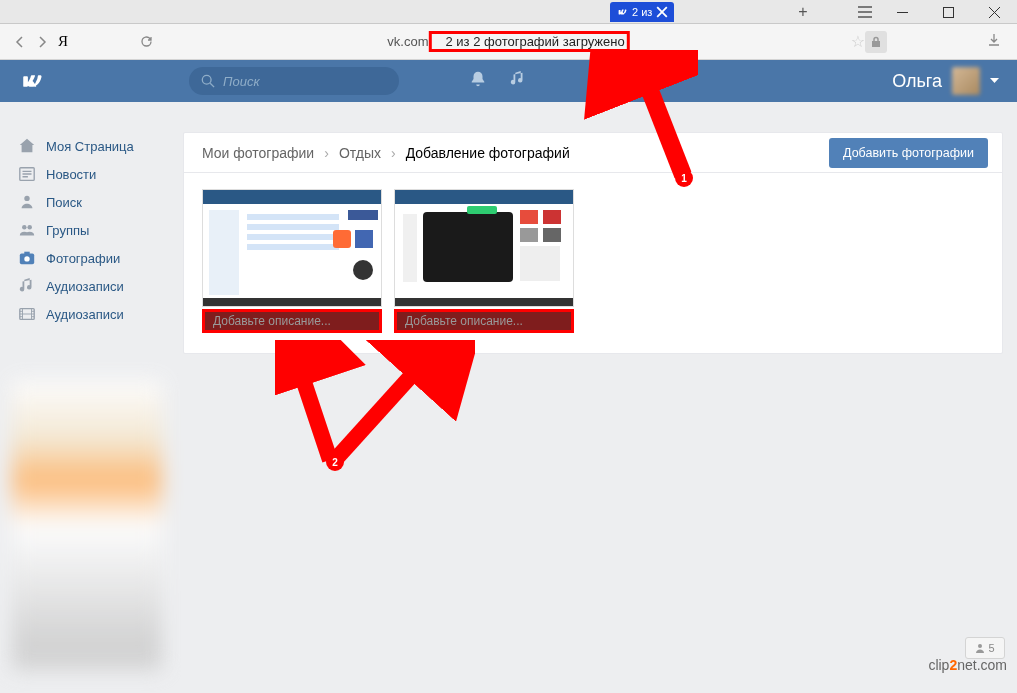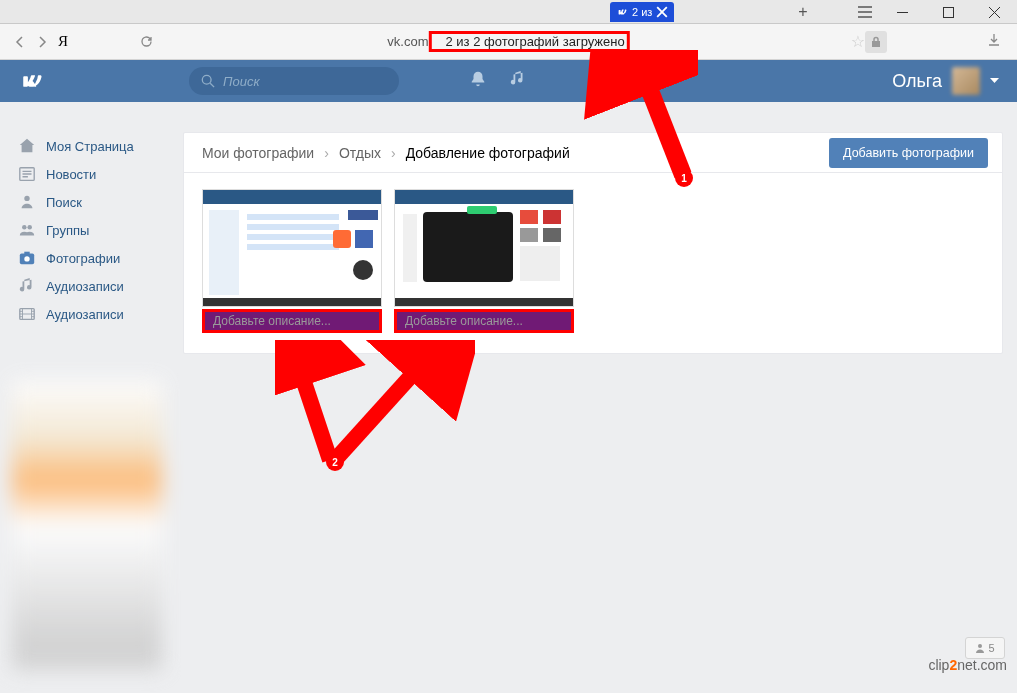--- a/index.html
+++ b/index.html
@@ -58,21 +58,21 @@
 .bc-link{color:#656565;}
 .bc-sep{color:#aaa;}
 .bc-cur{color:#000;font-weight:500;}
 .add-btn{position:absolute;right:14px;height:30px;background:#5181b8;color:#fff;font-size:12.5px;padding:0 14px;border-radius:3px;display:flex;align-items:center;border:none;cursor:pointer;}
 .photos-row{padding:16px 18px 20px 18px;display:flex;gap:12px;}
 .photo-card{width:180px;}
 .thumb{width:180px;height:118px;background:#fff;border:1px solid #ddd;position:relative;overflow:hidden;}
 .thumb-bar-top{position:absolute;top:0;left:0;right:0;height:14px;background:#2a5885;}
 .thumb-bar-bot{position:absolute;bottom:0;left:0;right:0;height:8px;background:#333;}
 .thumb-kb{position:absolute;left:28px;top:22px;width:90px;height:70px;background:#1a1a1a;border-radius:4px;}
-.desc-input{width:180px;height:24px;border:3px solid #ff0000;font-size:12px;color:#999;padding:2px 8px;display:flex;align-items:center;background:#701a75;margin-top:2px;}
+.desc-input{width:180px;height:24px;border:3px solid #ff0000;font-size:12px;color:#999;padding:2px 8px;display:flex;align-items:center;background:#7f1d1d;margin-top:2px;}
 
 
 .arrow{position:absolute;z-index:20;}
 .marker{position:absolute;width:18px;height:18px;background:#ff0000;border-radius:50%;color:#fff;font-size:10px;display:flex;align-items:center;justify-content:center;z-index:21;font-weight:bold;}
 
 
 .ad-blur{position:absolute;left:12px;top:380px;width:150px;height:290px;background:linear-gradient(180deg,#fff 0%,#f5e8d0 20%,#ffb366 35%,#fff 50%,#e8e8e8 70%,#cfcfcf 90%);filter:blur(10px);opacity:0.85;}
 
 
 .watermark{position:absolute;right:10px;bottom:20px;font-size:14px;color:#666;}

